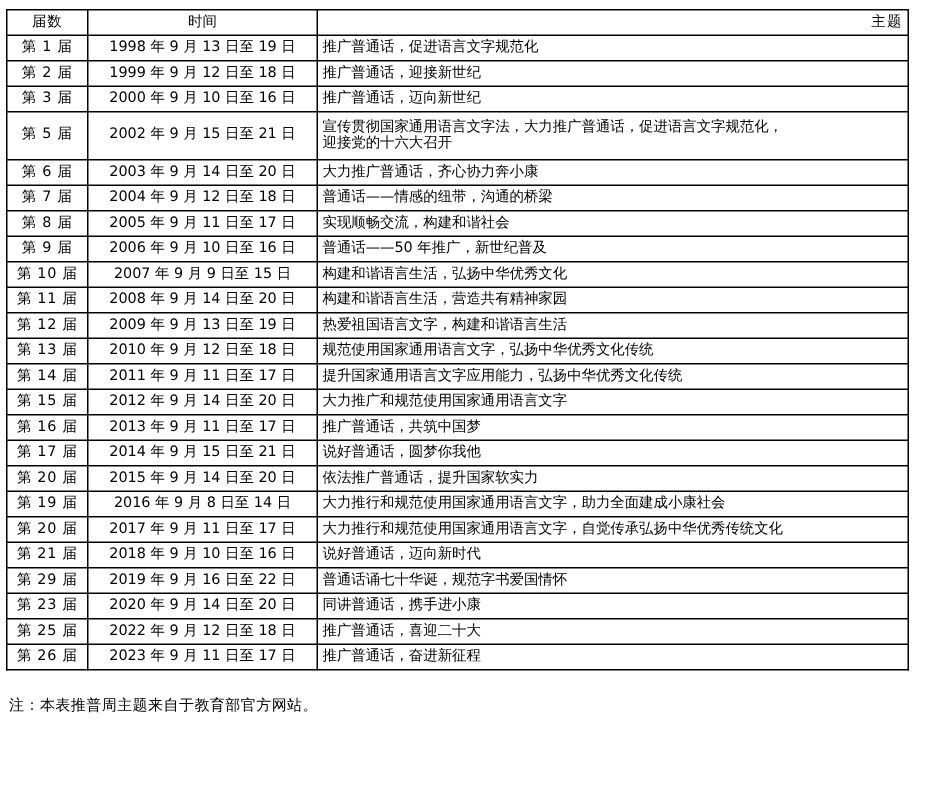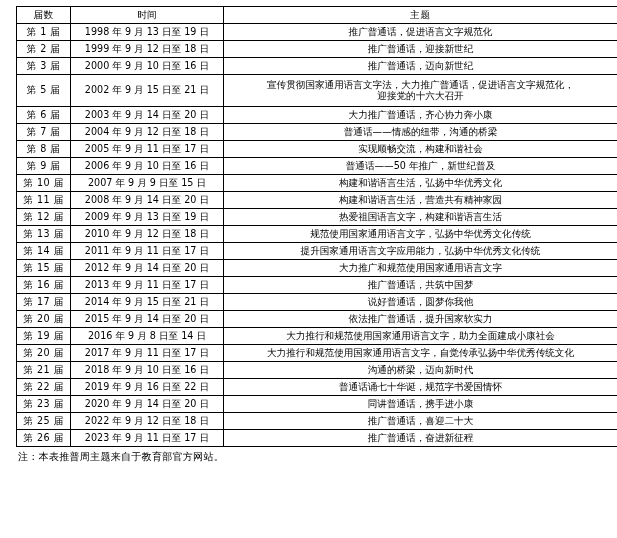--- a/index.html
+++ b/index.html
@@ -11,21 +11,21 @@
     width: 617px;
     height: 538px;
     font-family: "DejaVu Sans", "Liberation Sans", sans-serif;
     color: #000000;
     overflow: hidden;
   }
   .page {
     width: 617px;
     height: 538px;
     box-sizing: border-box;
-    padding: 6px 8px 0 16px;
+    padding: 6px 8px 0 4px;
     position: relative;
   }
   table.tbl {
     border-collapse: collapse;
     table-layout: fixed;
     width: 601px;
     margin: 0;
   }
   table.tbl td, table.tbl th {
     border: 1px solid #000000;
@@ -47,49 +47,49 @@
     text-align: center;
     letter-spacing: 0.5px;
   }
   .col-time {
     width: 153px;
     text-align: center;
     letter-spacing: 0px;
   }
   .col-theme {
     width: 394px;
-    text-align: center;
+    text-align: left;
     padding-left: 6px;
   }
   tbody td {
     height: 17px;
   }
   tbody tr.two-line td {
     height: 32px;
   }
   .theme-line {
     display: block;
   }
   .note {
     font-size: 10px;
-    margin-top: 3px;
+    margin-top: 16px;
     padding-left: 2px;
     letter-spacing: 0.3px;
   }
 </style>
 </head>
 <body>
 
 <div class="page">
   <table class="tbl">
     <thead>
       <tr>
         <td class="col-no">届数</td>
         <td class="col-time">时间</td>
-        <td class="col-theme" style="text-align:center;">主题</td>
+        <td class="col-theme" style="text-align:right;">主题</td>
       </tr>
     </thead>
     <tbody id="tbody">
         <tr>
           <td class="col-no">第 1 届</td>
           <td class="col-time">1998 年 9 月 13 日至 19 日</td>
           <td class="col-theme">
             <span class="theme-line">推广普通话，促进语言文字规范化</span>
           </td>
         </tr>
@@ -217,25 +217,25 @@
           <td class="col-no">第 20 届</td>
           <td class="col-time">2017 年 9 月 11 日至 17 日</td>
           <td class="col-theme">
             <span class="theme-line">大力推行和规范使用国家通用语言文字，自觉传承弘扬中华优秀传统文化</span>
           </td>
         </tr>
         <tr>
           <td class="col-no">第 21 届</td>
           <td class="col-time">2018 年 9 月 10 日至 16 日</td>
           <td class="col-theme">
-            <span class="theme-line">沟通的桥梁，迈向新时代</span>
-          </td>
-        </tr>
-        <tr>
-          <td class="col-no">第 22 届</td>
+            <span class="theme-line">说好普通话，迈向新时代</span>
+          </td>
+        </tr>
+        <tr>
+          <td class="col-no">第 29 届</td>
           <td class="col-time">2019 年 9 月 16 日至 22 日</td>
           <td class="col-theme">
             <span class="theme-line">普通话诵七十华诞，规范字书爱国情怀</span>
           </td>
         </tr>
         <tr>
           <td class="col-no">第 23 届</td>
           <td class="col-time">2020 年 9 月 14 日至 20 日</td>
           <td class="col-theme">
             <span class="theme-line">同讲普通话，携手进小康</span>

